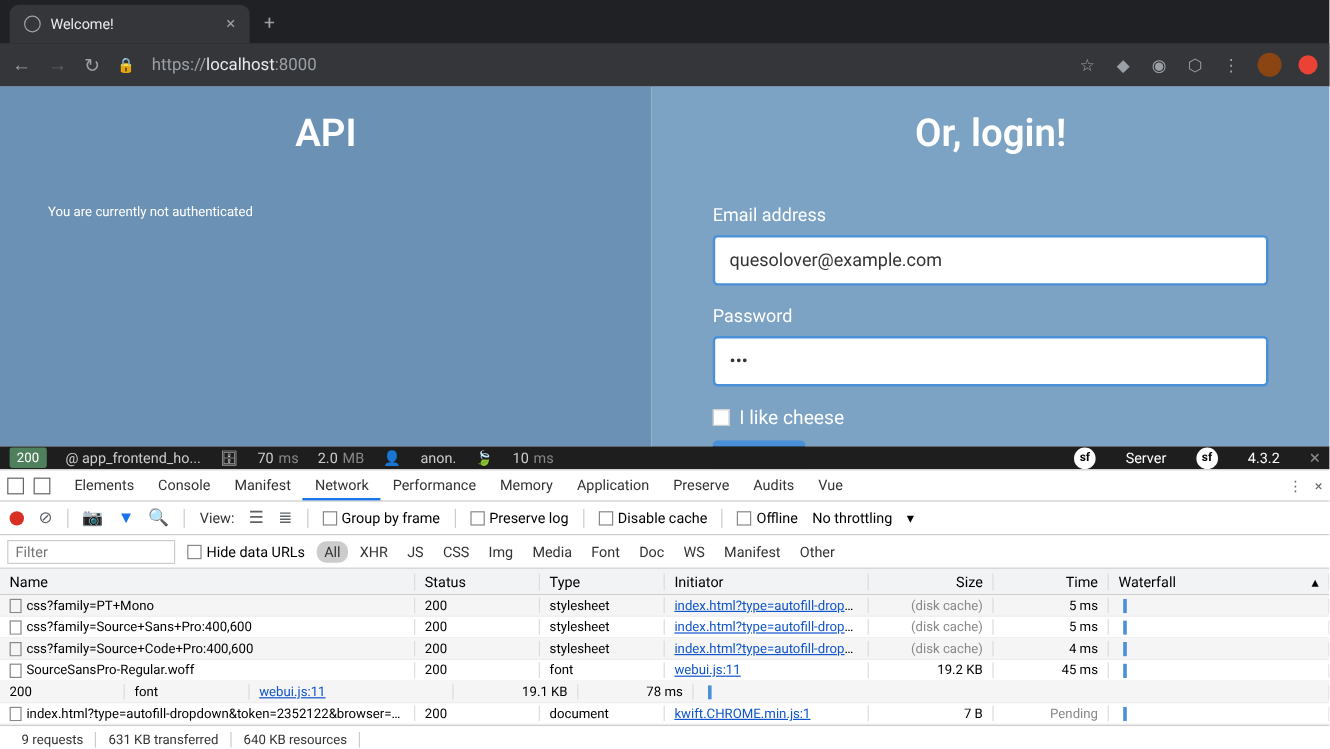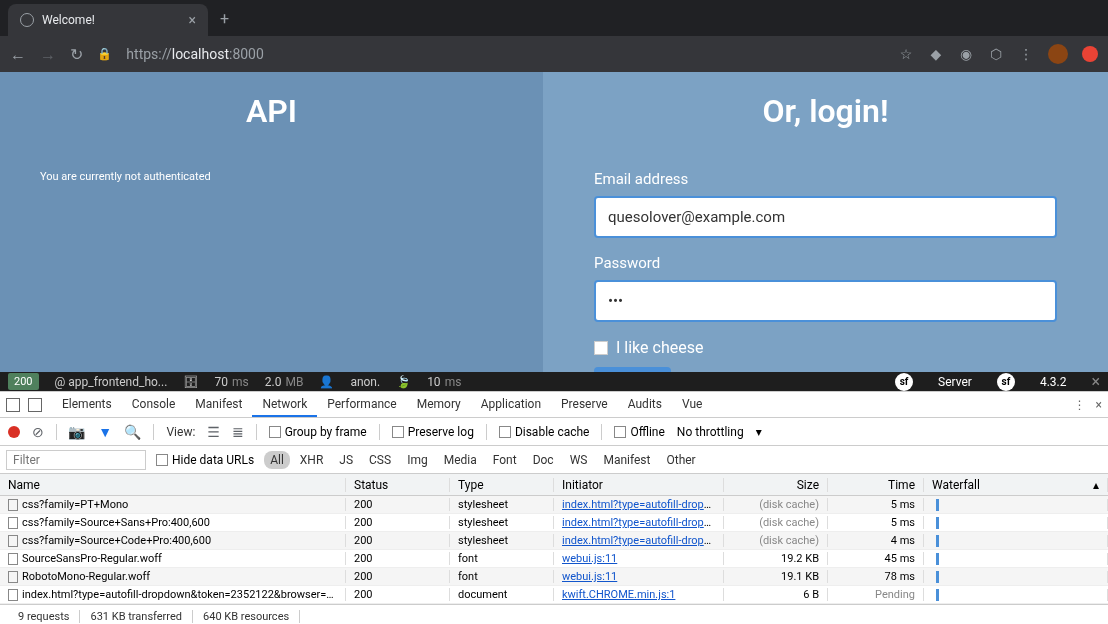--- a/index.html
+++ b/index.html
@@ -299,36 +299,35 @@
           <div class="dt-col c-status">200</div>
           <div class="dt-col c-type">font</div>
           <div class="dt-col c-init"><span class="link">webui.js:11</span></div>
           <div class="dt-col c-size ">19.2 KB</div>
           <div class="dt-col c-time ">45 ms</div>
           <div class="dt-col c-wf">
             <span class="wf-bar"></span>
           </div>
         </div>
         <div class="dt-row">
-          <div class="dt-col c-name"><span class="file-icon"></span>RobotoMono-Regular.woff</div>
           <div class="dt-col c-status">200</div>
           <div class="dt-col c-type">font</div>
           <div class="dt-col c-init"><span class="link">webui.js:11</span></div>
           <div class="dt-col c-size ">19.1 KB</div>
           <div class="dt-col c-time ">78 ms</div>
           <div class="dt-col c-wf">
             <span class="wf-bar"></span>
           </div>
         </div>
         <div class="dt-row">
           <div class="dt-col c-name"><span class="file-icon"></span>index.html?type=autofill-dropdown&amp;token=2352122&amp;browser=chr...</div>
           <div class="dt-col c-status">200</div>
           <div class="dt-col c-type">document</div>
           <div class="dt-col c-init"><span class="link">kwift.CHROME.min.js:1</span></div>
-          <div class="dt-col c-size ">6 B</div>
+          <div class="dt-col c-size ">7 B</div>
           <div class="dt-col c-time dim">Pending</div>
           <div class="dt-col c-wf">
             <span class="wf-bar"></span>
           </div>
         </div>
       </div>
   </div>
 
   <div class="dt-footer">
     <span>9 requests</span>

